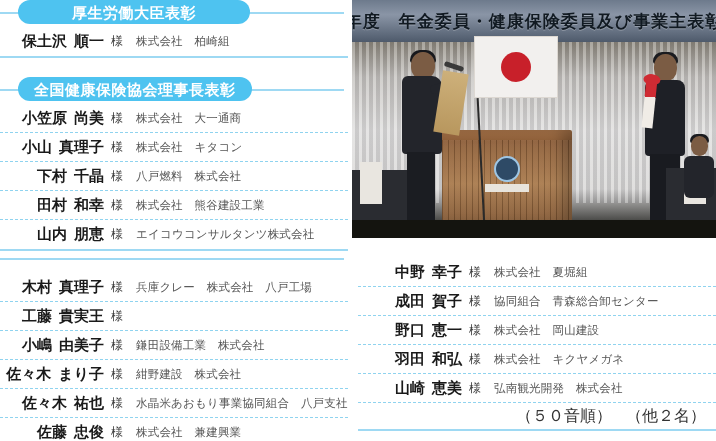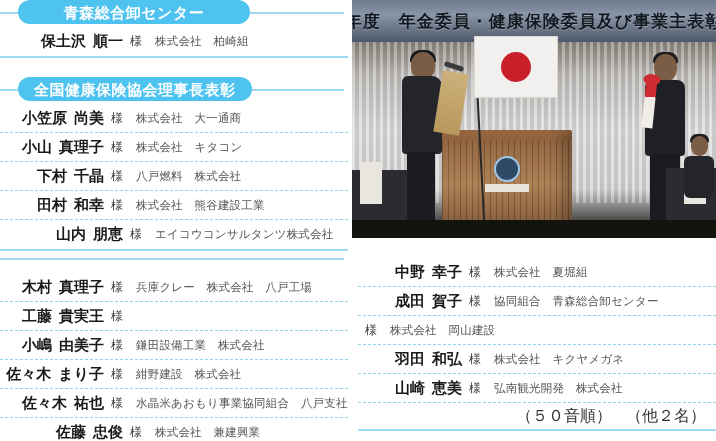--- a/index.html
+++ b/index.html
@@ -31,21 +31,21 @@
   }
 
   
   .rows{margin:0;padding:0;}
   .row{
     position:relative;height:29px;
     display:flex;align-items:center;
     border-bottom:1px dashed #8fd3ef;
     box-sizing:border-box;
   }
-  .row:last-child{border-bottom:none;margin-left:19px;}
+  .row:last-child{border-bottom:none;}
   .name-block{
     width:104px;flex:0 0 104px;
     display:flex;align-items:baseline;justify-content:flex-end;
     padding-left:8px;box-sizing:border-box;
   }
   .surname{
     font-weight:bold;font-size:15px;color:#1a1a1a;white-space:nowrap;
   }
   .given{
     font-weight:bold;font-size:15px;color:#1a1a1a;white-space:nowrap;
@@ -279,21 +279,21 @@
 
       <div class="stage-floor"></div>
     </div>
   </div>
 
   <div class="col-left">
 
     <div class="sec-head">
       <div class="rule"></div>
       <div class="pill">
-        <span>青森総合卸センター</span>
+        <span>厚生労働大臣表彰</span>
       </div>
     </div>
     <div class="rows">
       <div class="row">
         <div class="name-block">
           <span class="surname">保土沢</span>
           <span class="given">順一</span>
         </div>
         <span class="sama">様</span>
         <span class="company">株式会社　柏崎組</span>
@@ -423,20 +423,24 @@
       </div>
       <div class="row">
         <div class="name-block">
           <span class="surname">成田</span>
           <span class="given">賀子</span>
         </div>
         <span class="sama">様</span>
         <span class="company">協同組合　青森総合卸センター</span>
       </div>
       <div class="row">
+        <div class="name-block">
+          <span class="surname">野口</span>
+          <span class="given">恵一</span>
+        </div>
         <span class="sama">様</span>
         <span class="company">株式会社　岡山建設</span>
       </div>
       <div class="row">
         <div class="name-block">
           <span class="surname">羽田</span>
           <span class="given">和弘</span>
         </div>
         <span class="sama">様</span>
         <span class="company">株式会社　キクヤメガネ</span>

